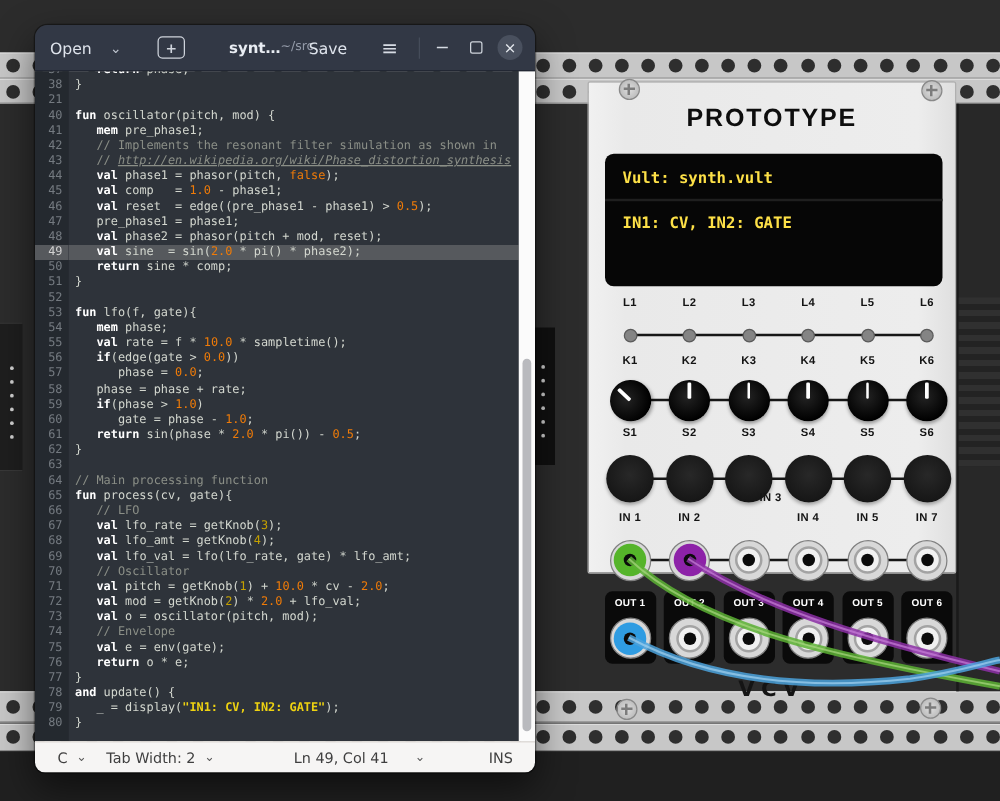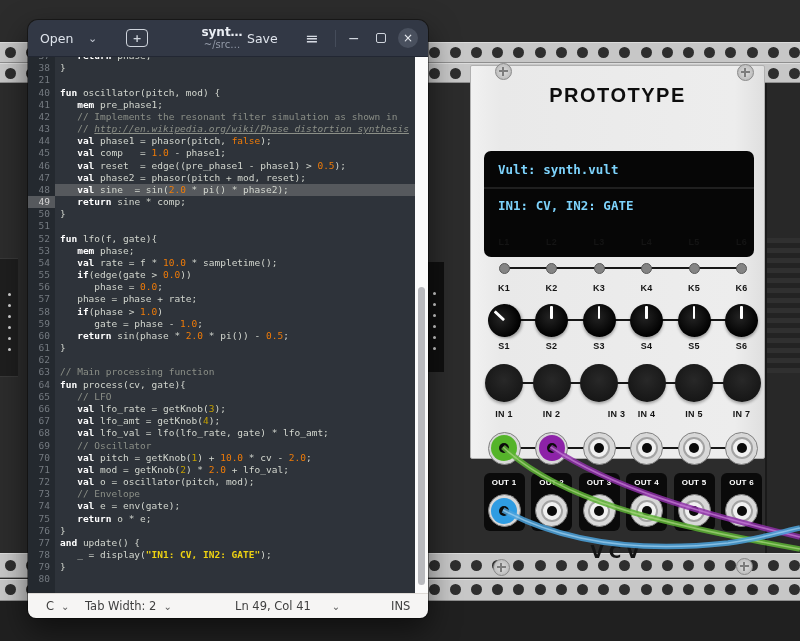--- a/index.html
+++ b/index.html
@@ -69,21 +69,21 @@
           box-shadow:0 12px 30px rgba(0,0,0,.55),0 0 0 1px rgba(0,0,0,.4);}
   .hbar{position:absolute;left:0;top:0;width:100%;height:37px;background:#323845;
         border-bottom:1px solid #222733;box-sizing:border-box;color:#dfe4ec;font-size:12.5px;}
   .hbar .vc{position:absolute;top:0;height:100%;display:flex;align-items:center;}
   .hopen{left:12px;}
   .hchev{left:60px;color:#c4cad4;font-size:11px;}
   .hnewtab{left:98px;}
   .ntbox{width:20px;height:16px;border:1.6px solid #cfd4dc;border-radius:4px;
          display:flex;align-items:center;justify-content:center;
          font-size:11px;line-height:1;color:#cfd4dc;font-weight:bold;}
-  .htitle{left:144px;width:100px;top:0;height:100%;display:flex;flex-direction:column;
+  .htitle{left:144px;width:100px;top:0;height:100%;display:flex;flex-direction:row;
           align-items:center;justify-content:center;}
   .httl{font-weight:bold;font-size:12px;line-height:13px;color:#e9edf3;}
   .hsub{font-size:10px;line-height:12px;color:#939aa8;}
   .hsave{left:219px;}
   .hmenu{left:277px;font-size:16px;color:#d6dbe3;}
   .hsep{position:absolute;left:307px;top:10px;height:17px;width:1px;background:#454c5a;}
   .hmin{left:320px;font-size:14px;color:#d6dbe3;}
   .hrestore{left:348px;}
   .resticon{width:8px;height:8px;border:1.5px solid #cfd4dc;border-radius:2px;}
   .hclose{left:370px;}
@@ -295,21 +295,21 @@
       <div class="edgedot" style="left: 5.5px; top: 63px;"></div>
       <div class="edgedot" style="left: 5.5px; top: 74px;"></div>
       <div class="edgedot" style="left: 5.5px; top: 85px;"></div>
     </div>
   <div class="rmod">
     <div class="rfins"></div>
   </div>
 
   <div class="proto">
     <div class="ptitle">PROTOTYPE</div>
-    <div class="disp" style="color: #7dd3fc; margin-top: 28px;">
+    <div class="disp" style="color: #fde047;">
       <div class="dline dline1">Vult: synth.vult</div>
       <div class="dsep"></div>
       <div class="dline dline2">IN1: CV, IN2: GATE</div>
     </div>
     <div class="pline" style="top:201px"></div>
     <div class="pline" style="top:253px"></div>
     <div class="pline" style="top:316px"></div>
     <div class="pline" style="top:381px"></div>
     <div></div>
     <div class="plogo">VCV</div>
@@ -358,21 +358,21 @@
         </div>
       </div>
       <div class="plab" style="left: 128px; top: 171px;">L3</div>
       <div class="led" style="left: 122.5px; top: 196.5px;"></div>
       <div class="plab" style="left: 128px; top: 217px;">K3</div>
       <div class="knob" style="left: 111.5px; top: 237.5px; transform: rotate(0deg);">
         <div class="kptr"></div>
       </div>
       <div class="plab" style="left: 128px; top: 275px;">S3</div>
       <div class="sbtn" style="left: 109px; top: 298px;"></div>
-      <div class="plab" style="left: 128px; top: 343px; padding-left: 35px;">IN 3</div>
+      <div class="plab" style="left: 128px; top: 327px; padding-left: 35px;">IN 3</div>
       <div class="jack" style="left: 111.5px; top: 365.5px;">
         <div class="jring"></div>
         <div class="jcore"></div>
       </div>
       <div class="obox" style="left: 107.5px;">
         <div class="olab">OUT 3</div>
         <div class="jack">
           <div class="jring"></div>
           <div class="jcore"></div>
         </div>
@@ -540,20 +540,21 @@
           <div class="cl"><span class="tk-t">   </span><span class="tk-k">return</span><span class="tk-t"> phase;</span></div>
           <div class="cl"><span class="tk-t">}</span></div>
           <div class="cl"></div>
           <div class="cl"><span class="tk-k">fun</span><span class="tk-t"> oscillator(pitch, mod) {</span></div>
           <div class="cl"><span class="tk-t">   </span><span class="tk-k">mem</span><span class="tk-t"> pre_phase1;</span></div>
           <div class="cl"><span class="tk-c">   // Implements the resonant filter simulation as shown in</span></div>
           <div class="cl"><span class="tk-c">   // </span><span class="tk-u">http://en.wikipedia.org/wiki/Phase_distortion_synthesis</span></div>
           <div class="cl"><span class="tk-t">   </span><span class="tk-k">val</span><span class="tk-t"> phase1 = phasor(pitch, </span><span class="tk-n">false</span><span class="tk-t">);</span></div>
           <div class="cl"><span class="tk-t">   </span><span class="tk-k">val</span><span class="tk-t"> comp   = </span><span class="tk-n">1.0</span><span class="tk-t"> - phase1;</span></div>
           <div class="cl"><span class="tk-t">   </span><span class="tk-k">val</span><span class="tk-t"> reset  = edge((pre_phase1 - phase1) &gt; </span><span class="tk-n">0.5</span><span class="tk-t">);</span></div>
+          <div class="cl"><span class="tk-t">   pre_phase1 = phase1;</span></div>
           <div class="cl"><span class="tk-t">   </span><span class="tk-k">val</span><span class="tk-t"> phase2 = phasor(pitch + mod, reset);</span></div>
           <div class="cl cur"><span class="tk-t">   </span><span class="tk-k">val</span><span class="tk-t"> sine  = sin(</span><span class="tk-n">2.0</span><span class="tk-t"> * pi() * phase2);</span></div>
           <div class="cl"><span class="tk-t">   </span><span class="tk-k">return</span><span class="tk-t"> sine * comp;</span></div>
           <div class="cl"><span class="tk-t">}</span></div>
           <div class="cl"></div>
           <div class="cl"><span class="tk-k">fun</span><span class="tk-t"> lfo(f, gate){</span></div>
           <div class="cl"><span class="tk-t">   </span><span class="tk-k">mem</span><span class="tk-t"> phase;</span></div>
           <div class="cl"><span class="tk-t">   </span><span class="tk-k">val</span><span class="tk-t"> rate = f * </span><span class="tk-n">10.0</span><span class="tk-t"> * sampletime();</span></div>
           <div class="cl"><span class="tk-t">   </span><span class="tk-k">if</span><span class="tk-t">(edge(gate &gt; </span><span class="tk-n">0.0</span><span class="tk-t">))</span></div>
           <div class="cl"><span class="tk-t">      phase = </span><span class="tk-n">0.0</span><span class="tk-t">;</span></div>

